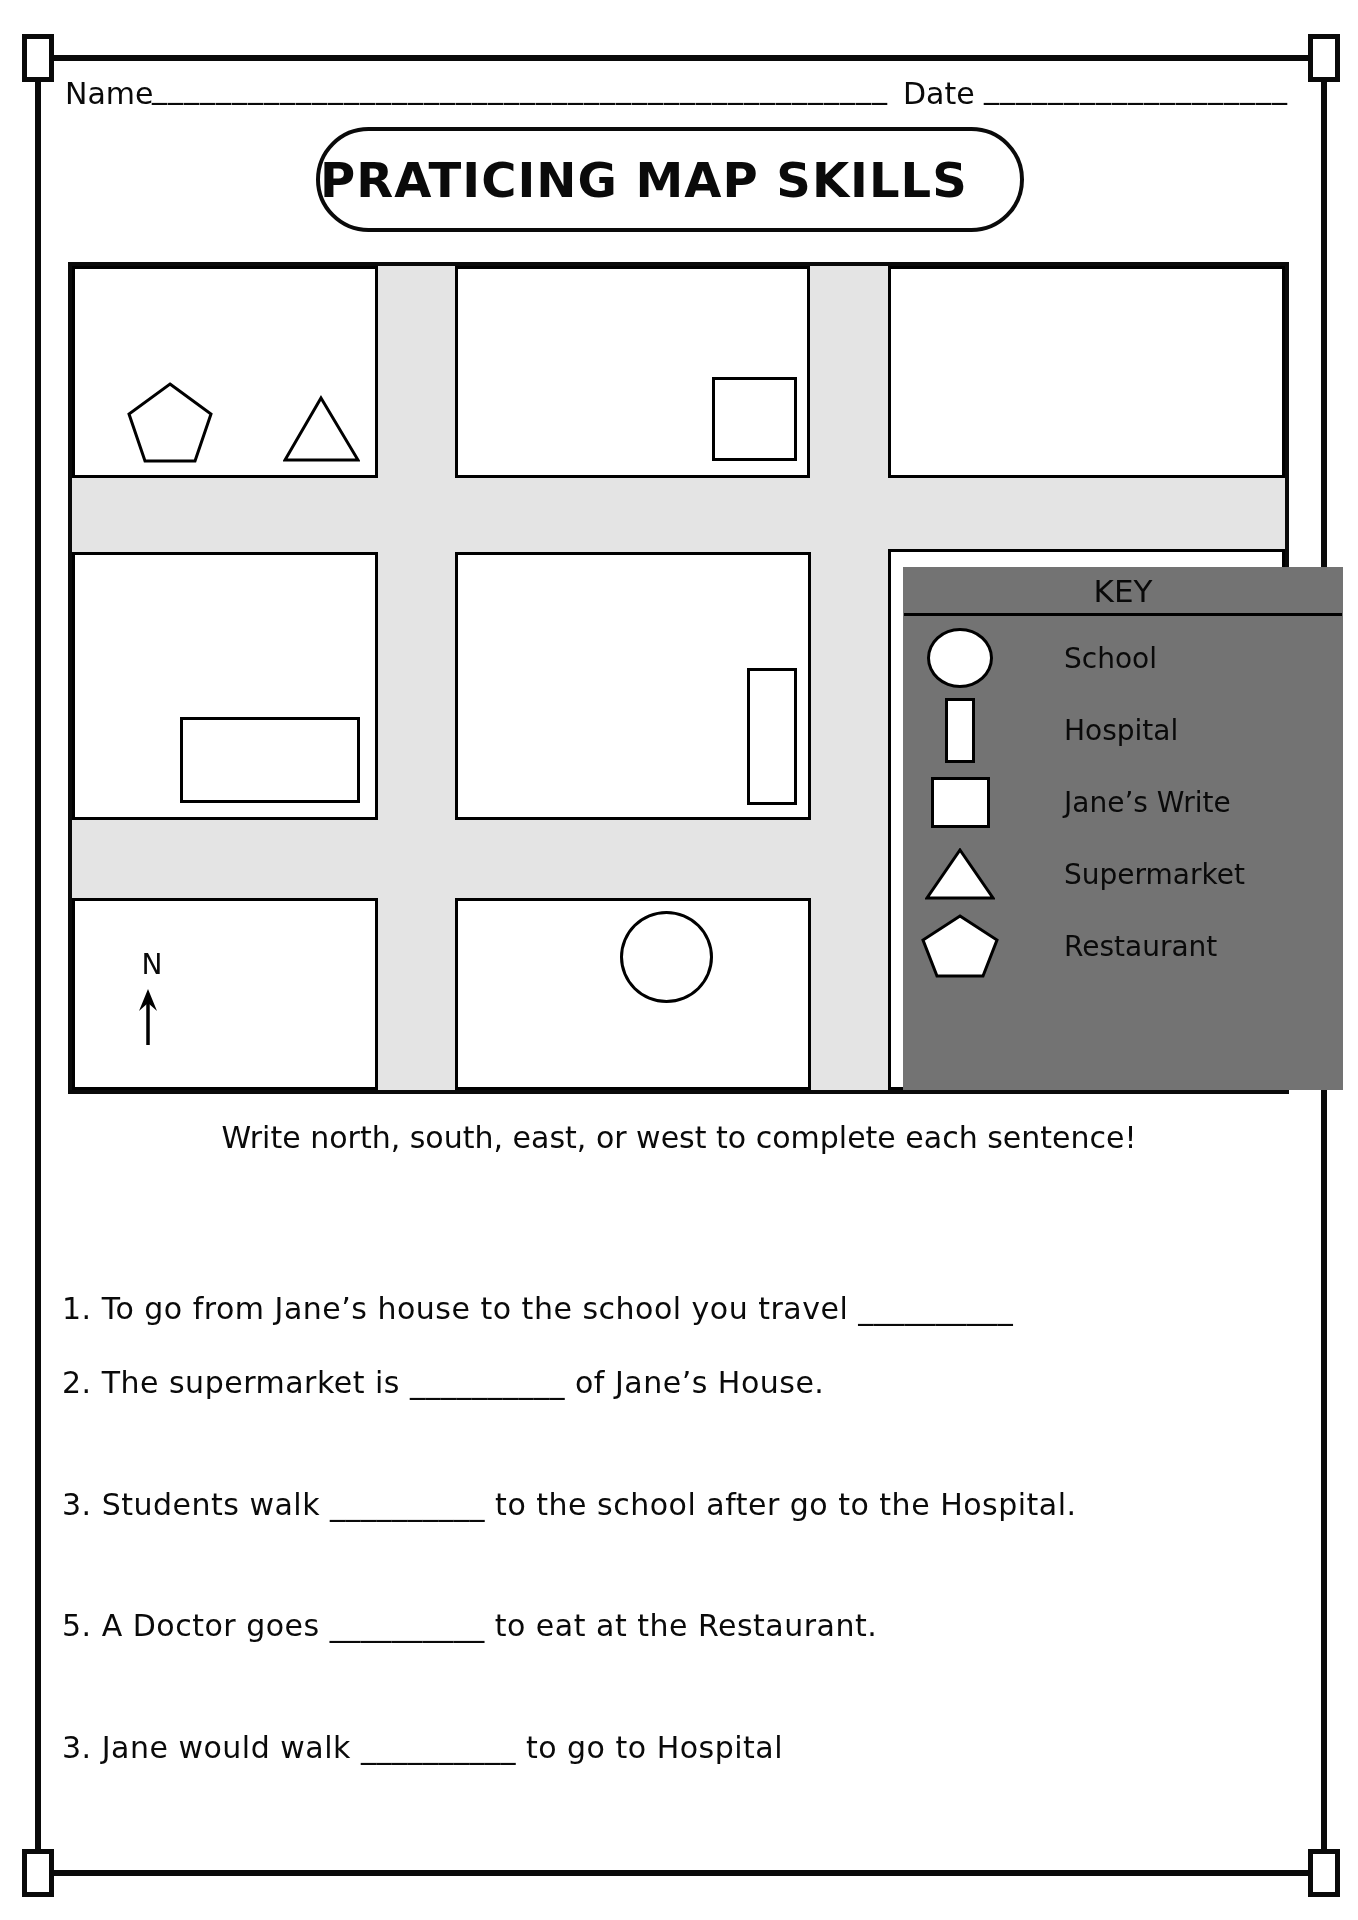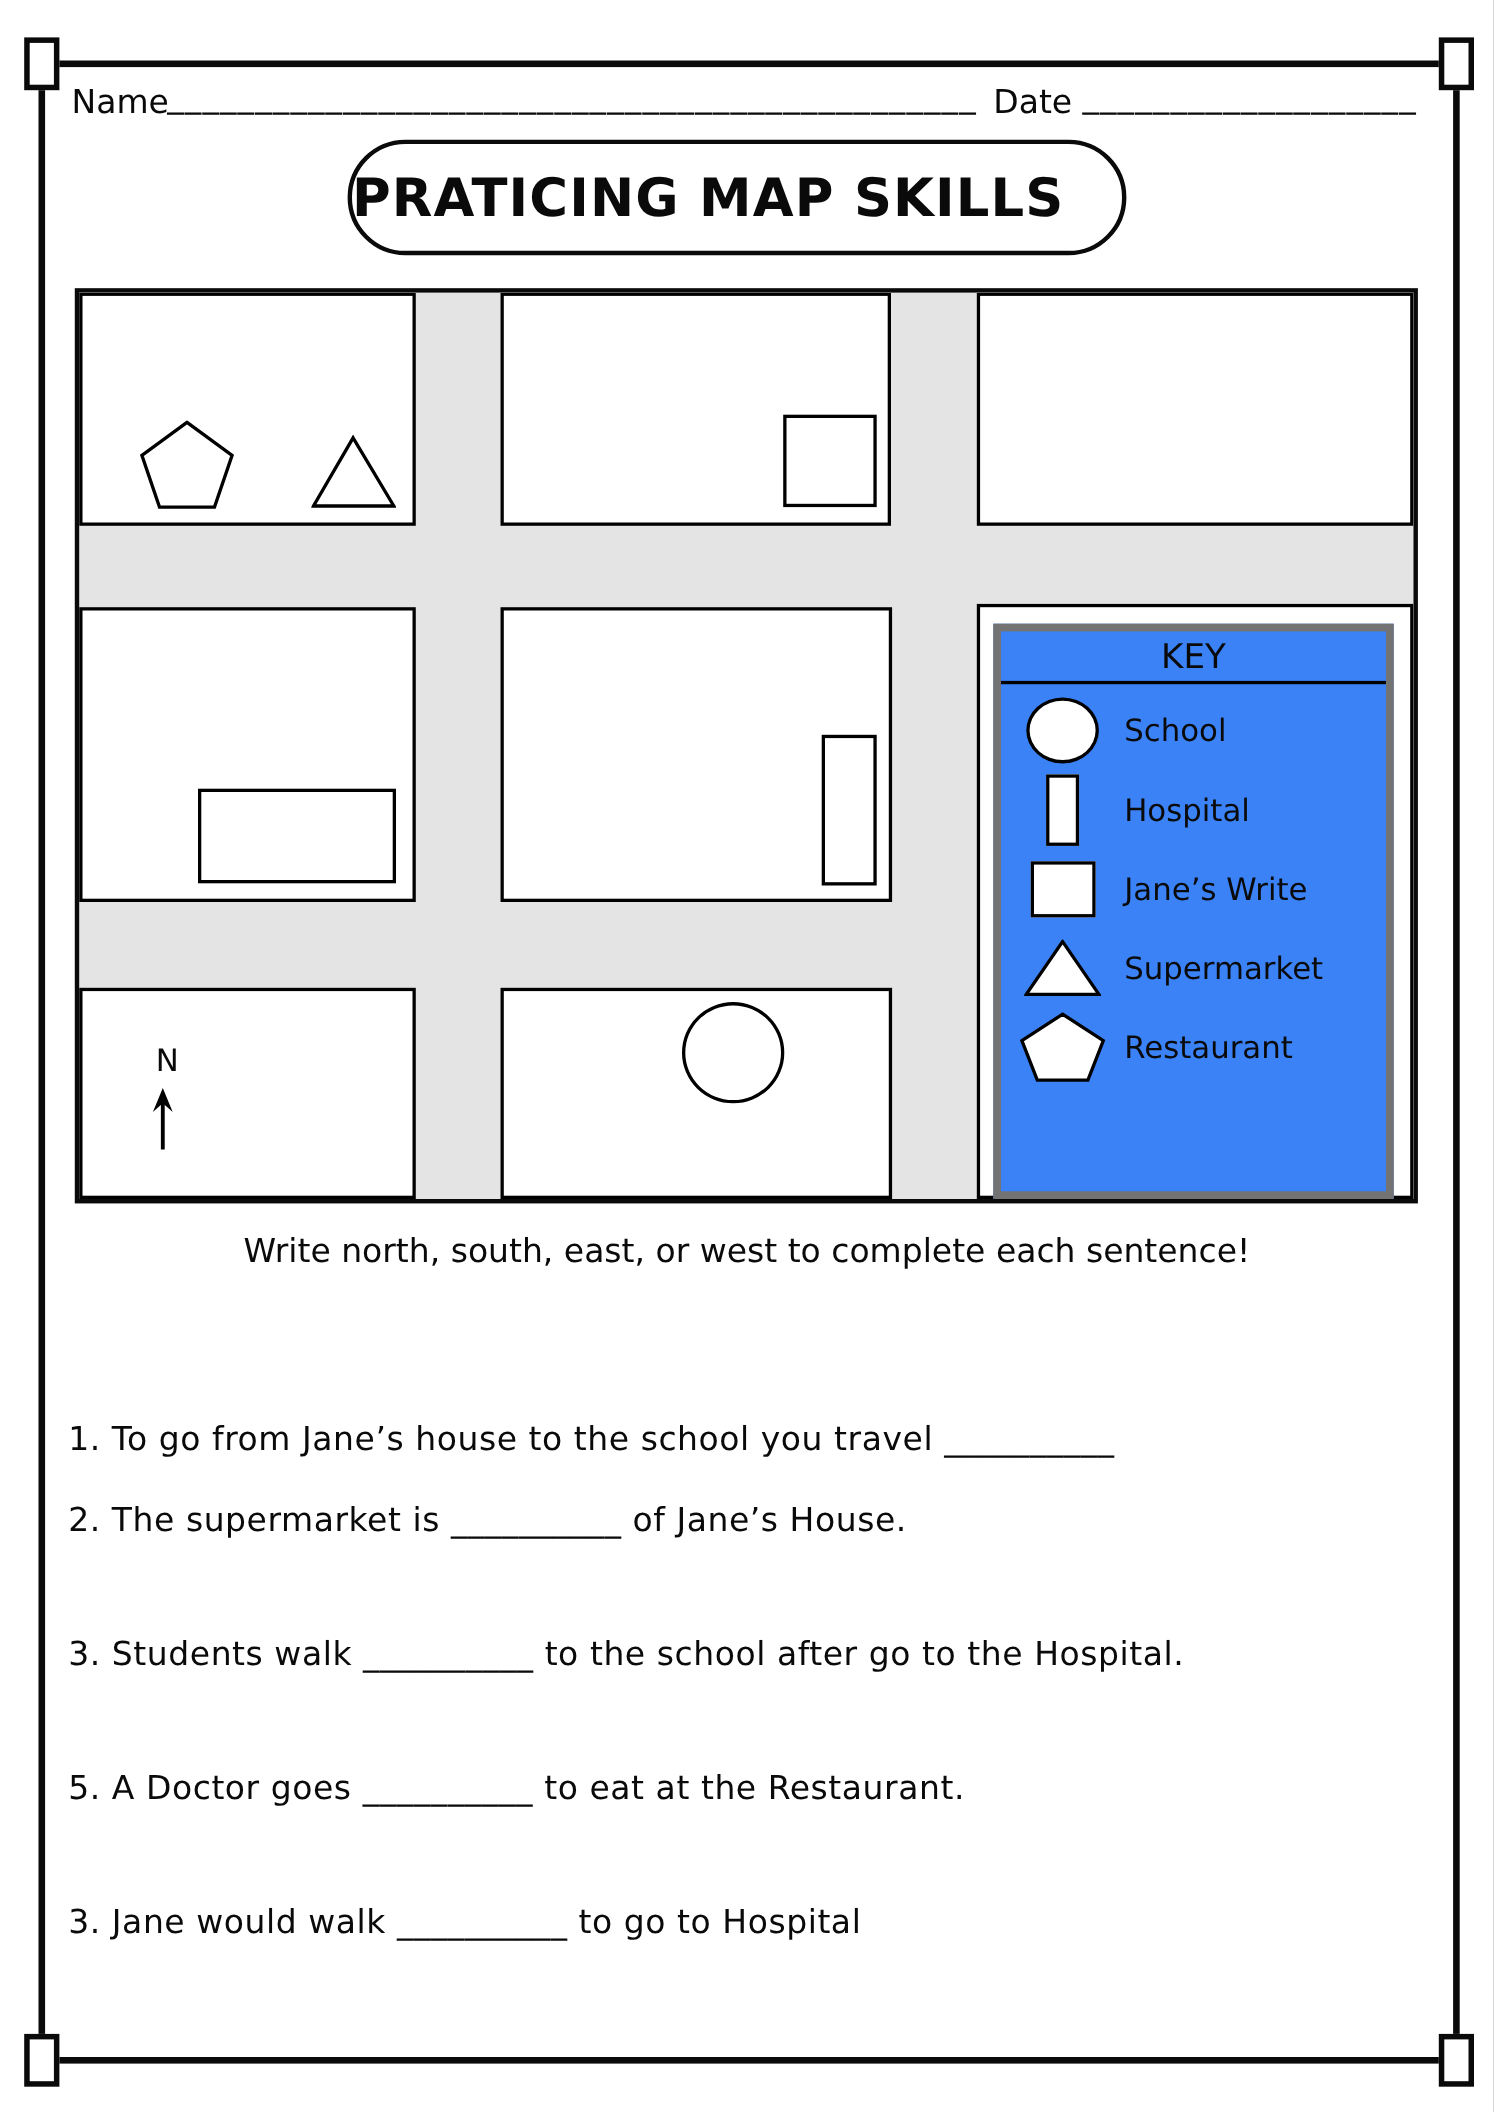--- a/index.html
+++ b/index.html
@@ -67,30 +67,30 @@
   .school-circle {
     position:absolute; left:548px; top:645px; width:93px; height:92px;
     background:#fff; border:3px solid #000; border-radius:50%;
   }
   .compass { position:absolute; left:60px; top:682px; width:40px; text-align:center; }
   .compass-n { font-size:28px; }
   .north-arrow { position:absolute; left:64px; top:722px; }
 
   
   .map-key {
-    position:absolute; left:831px; top:301px; width:364px; height:523px;
-    background:#3b82f6; border:7px solid #737373;
+    position:absolute; left:831px; top:301px; width:440px; height:523px;
+    background:#737373; border:1px solid #737373;
   }
   .key-header {
     height:48px; border-bottom:3px solid #000;
     display:flex; align-items:center; justify-content:center;
     font-size:31px;
   }
   .key-items { padding-top:6px; }
-  .key-row { height:72px; display:flex; align-items:center; }
+  .key-row { height:72px; display:flex; align-items:center;gap:48px; }
   .key-sym { width:112px; display:flex; align-items:center; justify-content:center; flex:0 0 112px; }
   .key-label { font-size:28px; }
   .key-circle { width:66px; height:60px; border:3px solid #000; border-radius:50%; background:#fff; }
   .key-hospital { width:30px; height:65px; border:3px solid #000; background:#fff; }
   .key-square { width:59px; height:51px; border:3px solid #000; background:#fff; }
 
   .instruction-text {
     position:absolute; left:0; top:1120px; width:1358px;
     text-align:center; font-size:30px;
   }

